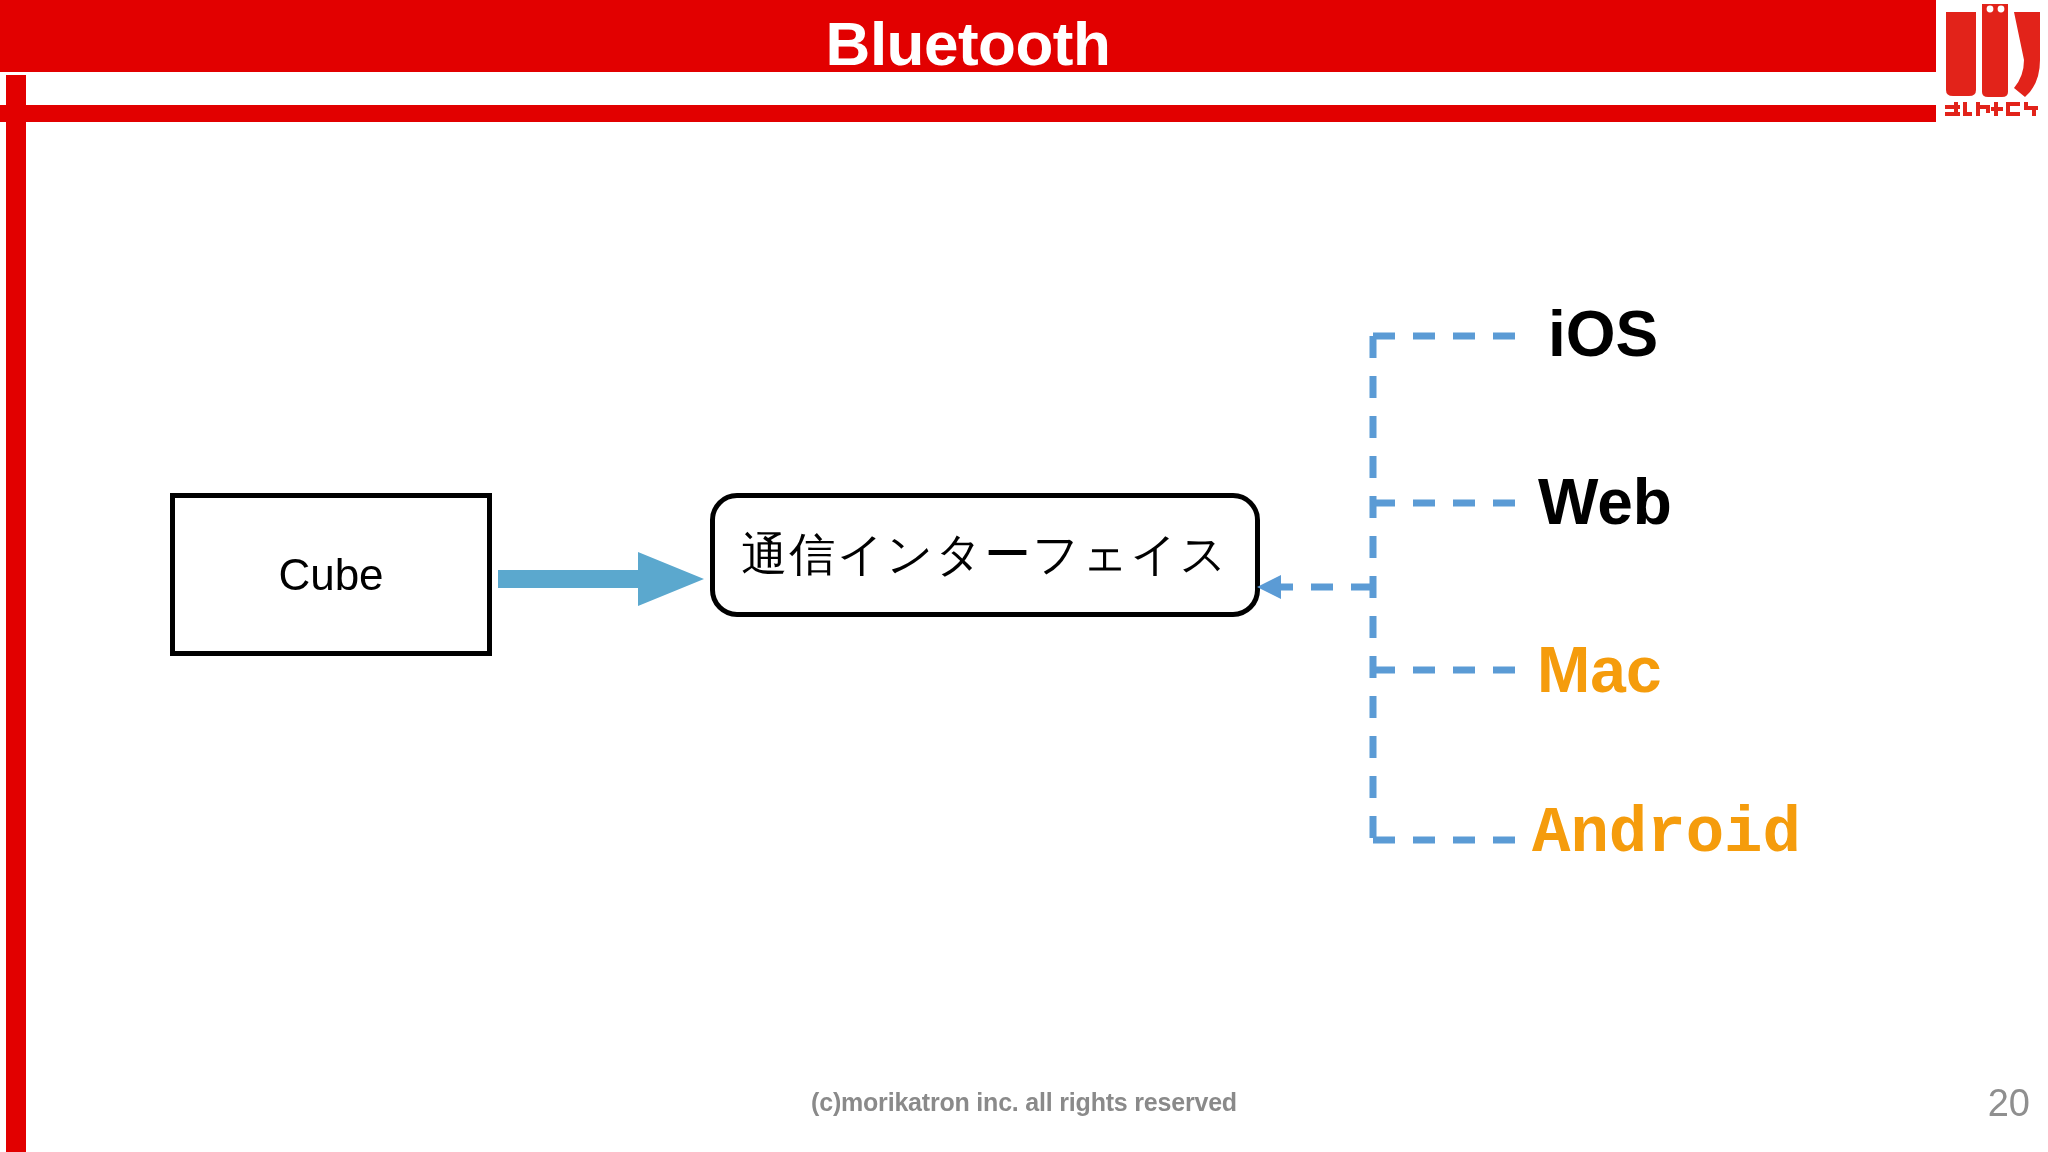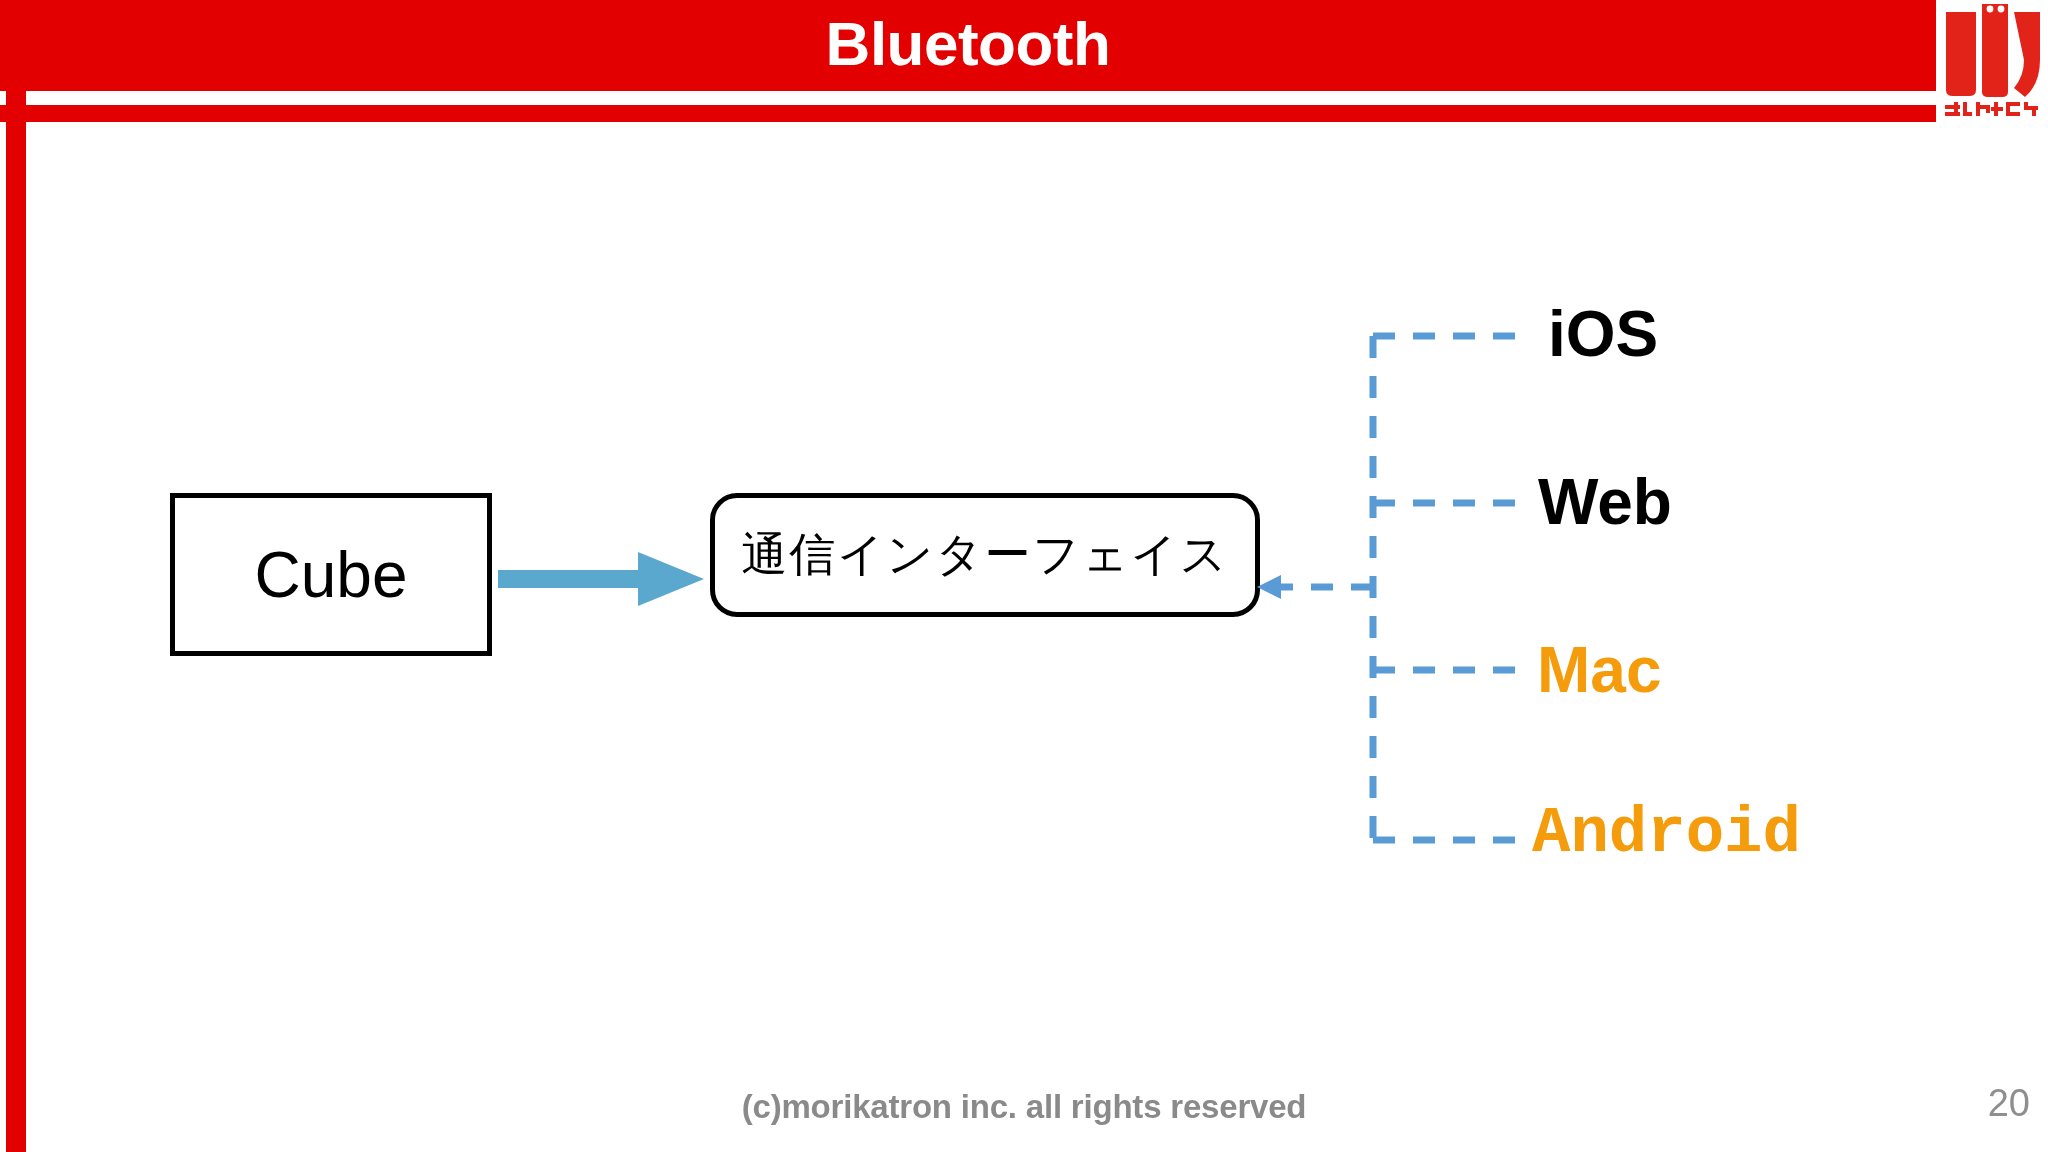--- a/index.html
+++ b/index.html
@@ -17,21 +17,21 @@
     background: #ffffff;
     overflow: hidden;
   }
 
   
   .header-band {
     position: absolute;
     left: 0;
     top: 0;
     width: 1936px;
-    height: 91px;
+    height: 72px;
     background: #e20000;
   }
   .header-title {
     position: absolute;
     left: 0;
     top: 0;
     width: 1936px;
     height: 92px;
     line-height: 88px;
     text-align: center;
@@ -78,21 +78,21 @@
     align-items: center;
     justify-content: center;
   }
   #box-cube {
     left: 170px;
     top: 493px;
     width: 322px;
     height: 163px;
   }
   #box-cube .box-label {
-    font-size: 64px;
+    font-size: 44px;
     color: #000000;
     font-weight: normal;
   }
   #box-interface {
     left: 710px;
     top: 493px;
     width: 550px;
     height: 124px;
     border-radius: 27px;
   }
@@ -135,21 +135,21 @@
   #label-mac     { left: 1537px; top: 638px; color: #f59c0c; }
   #label-android { left: 1532px; top: 802px; color: #f59c0c; font-family: Liberation Mono, monospace; }
 
   
   .footer-copy {
     position: absolute;
     left: 0;
     top: 1088px;
     width: 2048px;
     text-align: center;
-    font-size: 33px;
+    font-size: 25px;
     font-weight: bold;
     color: #8a8a8a;
     letter-spacing: -0.2px;
   }
   .page-number {
     position: absolute;
     right: 18px;
     top: 1082px;
     font-size: 38px;
     color: #8f8f8f;

